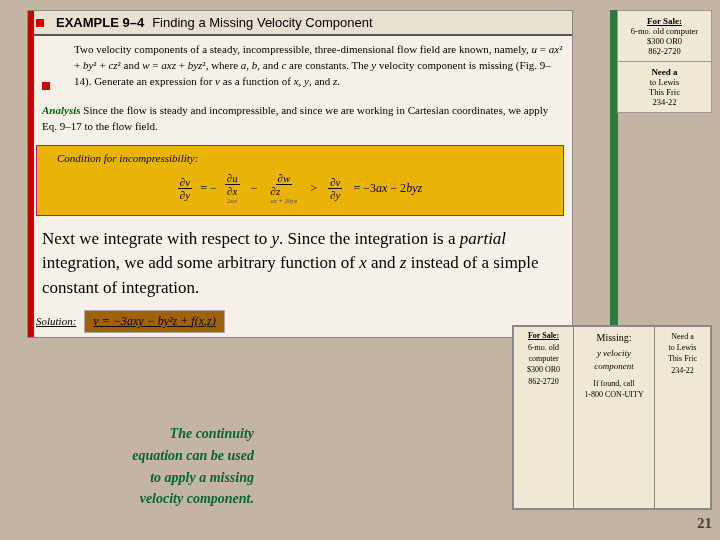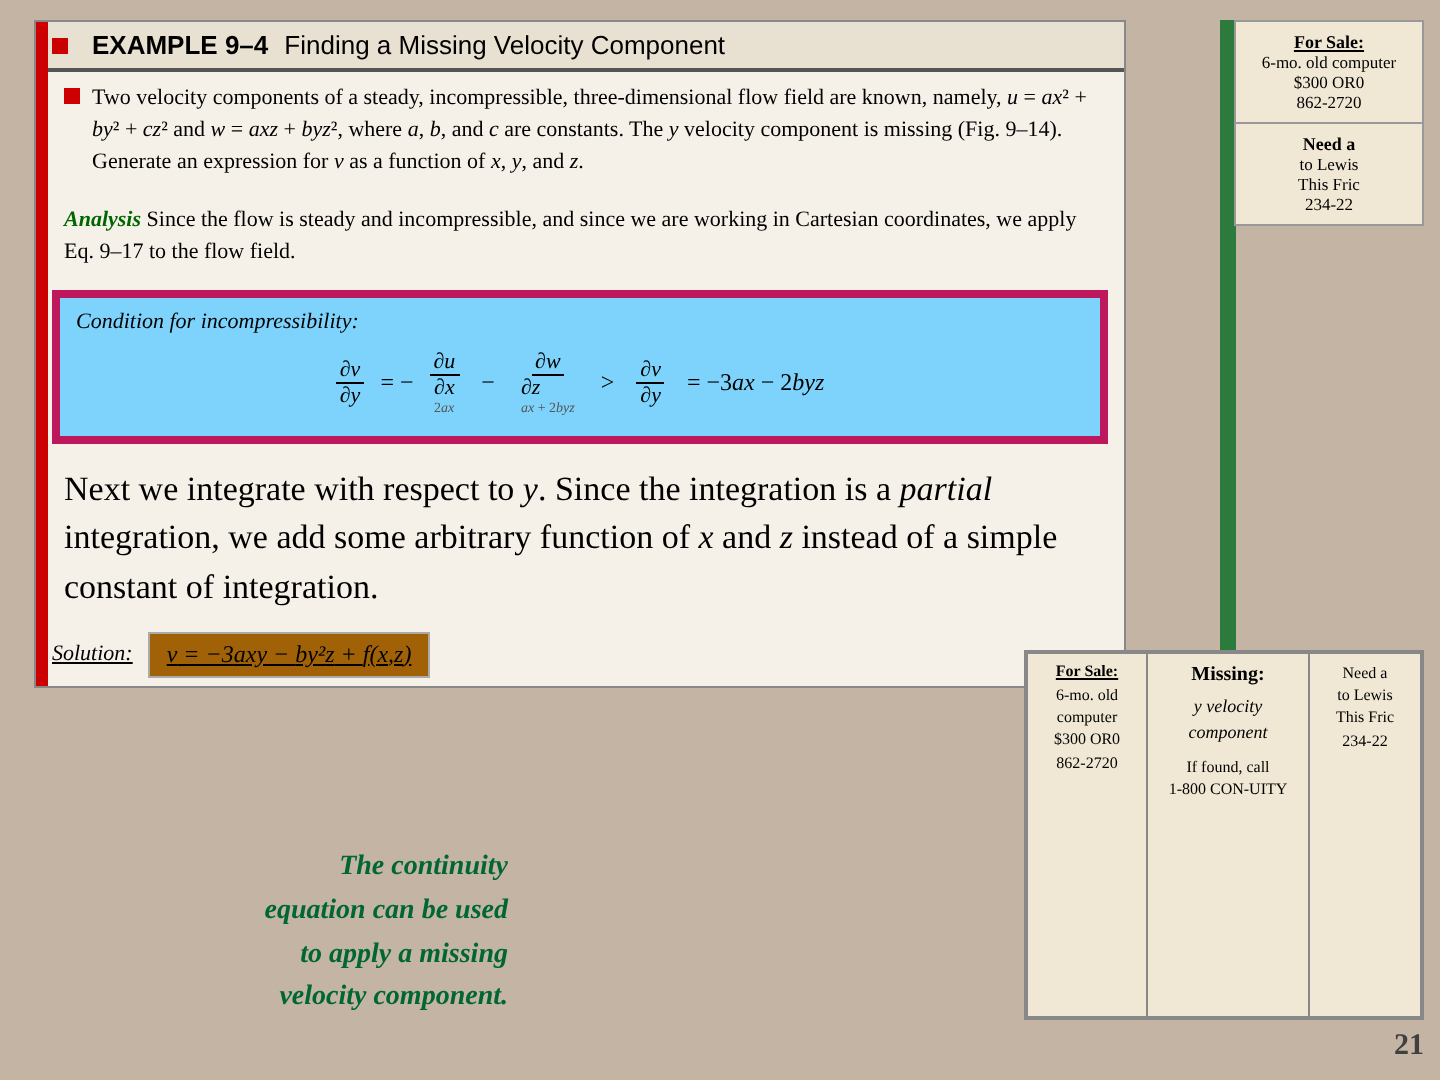--- a/index.html
+++ b/index.html
@@ -15,21 +15,21 @@
     .main-container {
       width: 720px;
       height: 540px;
       background: #c4b4a4;
       position: relative;
     }
 
     .content-area {
       position: absolute;
       top: 10px;
-      left: 17px;
+      left: 27px;
       width: 546px;
       background: #f5f0e8;
       border: 1px solid #888;
       padding: 0;
     }
 
     .example-header {
       background: #e8e0d0;
       border-bottom: 2px solid #555;
       padding: 4px 8px;
@@ -55,23 +55,24 @@
 
     .text-content {
       padding: 6px 8px 6px 14px;
       font-size: 11px;
       line-height: 1.5;
       position: relative;
     }
 
     .bullet-item {
       display: flex;
-      align-items: flex-start;
+      align-items: flex-end;
       margin-bottom: 3px;
       position: relative;
+      gap: 18px;
     }
 
     .bullet-square {
       width: 8px;
       height: 8px;
       background: #cc0000;
       margin-right: 6px;
       margin-top: 2px;
       flex-shrink: 0;
     }
@@ -88,23 +89,23 @@
     }
 
     .analysis-label {
       font-style: italic;
       font-weight: bold;
       color: #006600;
     }
 
     .condition-box {
       margin: 6px 8px;
-      border: 4px solid #be185d;
-      padding: 6px 8px;
-      background: #7dd3fc;
+      border: 1px solid #be185d;
+      padding: 6px 20px;
+      background: #eab308;
     }
 
     .condition-title {
       font-style: italic;
       font-size: 11px;
       margin-bottom: 4px;
     }
 
     .equation-area {
       display: flex;
@@ -267,21 +268,21 @@
   </div>
 
   <div style="position:absolute; bottom:30px; right:8px; width:200px; height:185px; background:#d8ccb8; border:2px solid #888; display:flex;">
 
     <div style="width:60px; border-right:1px solid #888; background:#f0e8d4; padding:4px; font-size:8px; text-align:center; overflow:hidden;">
       <div style="font-weight:bold; text-decoration:underline; font-size:8px; margin-bottom:2px;">For Sale:</div>
       <div style="font-size:8px; line-height:1.4;">6-mo. old computer<br>$300 OR0<br>862-2720</div>
     </div>
 
     <div style="flex:1; border-right:1px solid #888; background:#f0e8d4; padding:5px 4px; font-size:8px; text-align:center;">
-      <div style="font-weight:bold; font-size:10px; margin-bottom:4px;">Missing:</div>
+      <div style="font-weight:normal; font-size:10px; margin-bottom:4px;">Missing:</div>
       <div style="font-style:italic; font-size:9px; line-height:1.4; margin-bottom:6px;">y velocity<br>component</div>
       <div style="font-size:8px; line-height:1.4;">If found, call<br>1-800 CON-UITY</div>
     </div>
 
     <div style="width:55px; background:#f0e8d4; padding:4px; font-size:8px; text-align:center; overflow:hidden;">
       <div style="font-size:8px; line-height:1.4;">Need a<br>to Lewis<br>This Fric<br>234-22</div>
     </div>
   </div>
 
   <div style="position:absolute; bottom:30px; left:34px; width:220px; text-align:right;">

